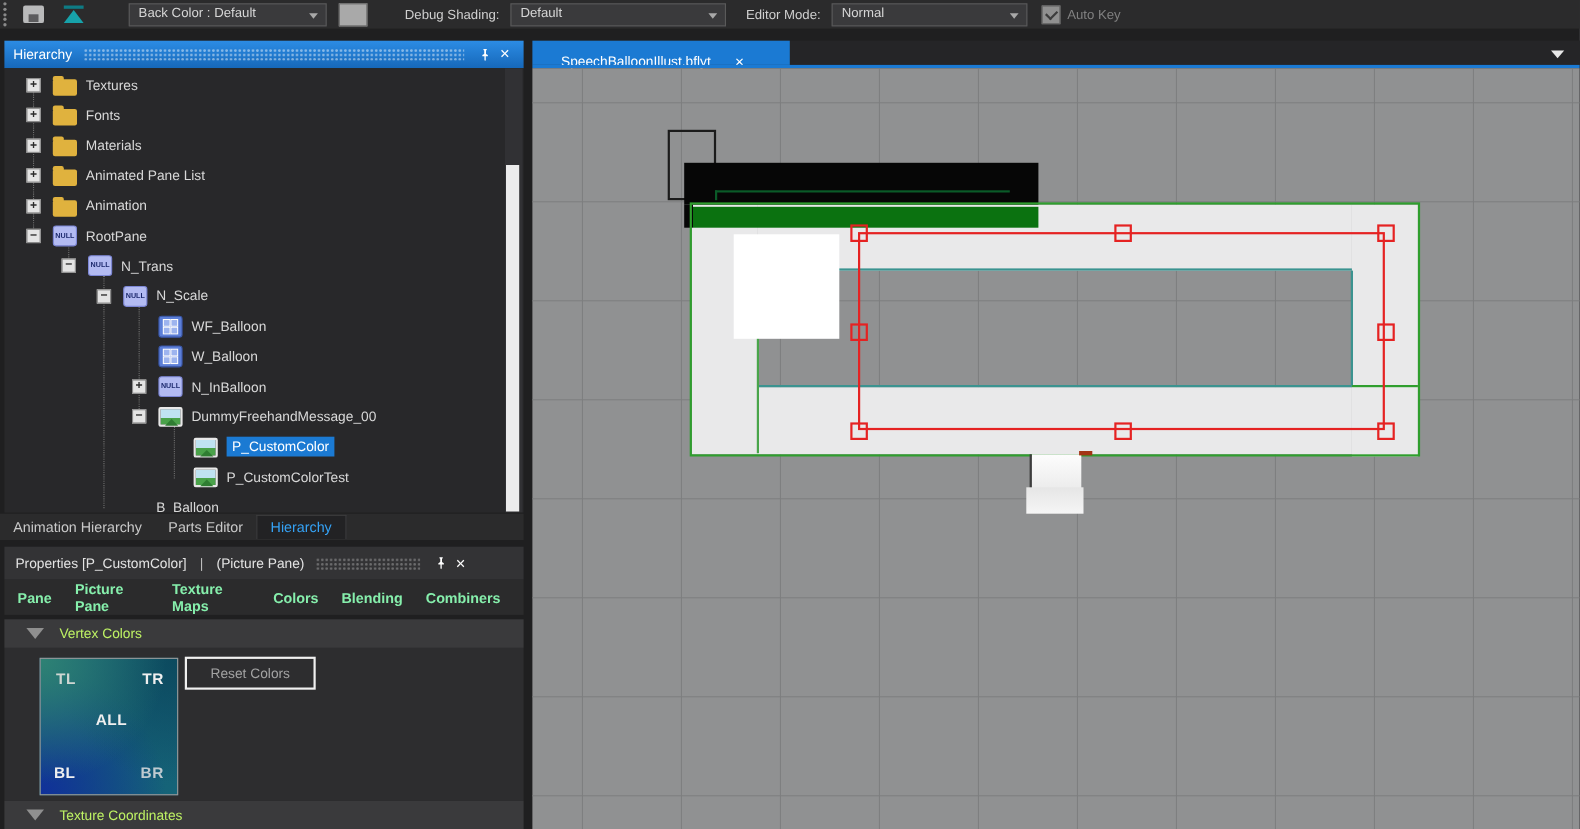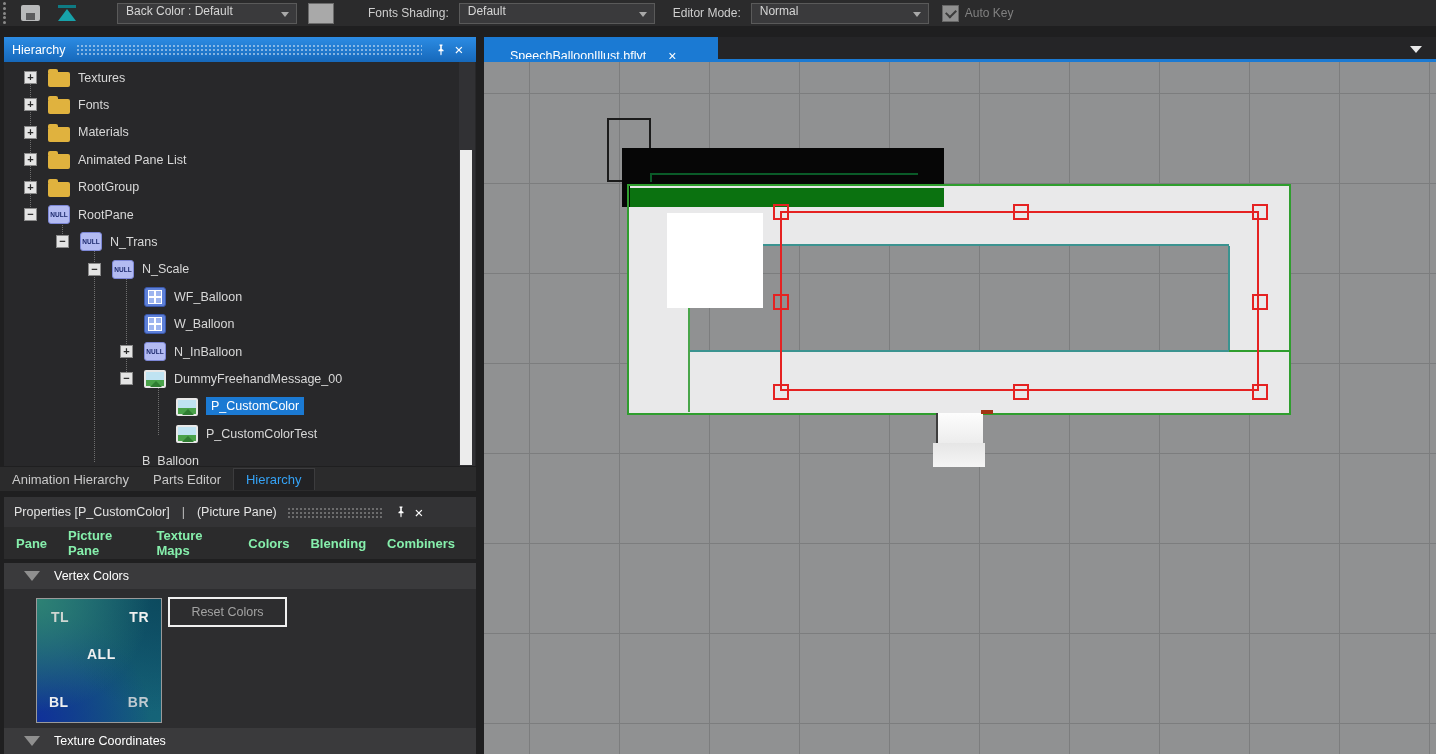--- a/index.html
+++ b/index.html
@@ -68,21 +68,21 @@
   .htab.active { color:#35a2f5; background:#222224; border:1px solid #3c3c3e; border-bottom:none; }
 
   
   #props-header { left:4px; top:497px; width:472px; height:30px; background:#333335; display:flex; align-items:center;
                   color:#e3e3e3; font-size:12.5px; padding:0 10px; }
   #props-header .dots-strip { background-image:radial-gradient(rgba(255,255,255,.28) 1px, transparent 1.3px); max-width:95px; }
   #props-tabs { left:4px; top:527px; width:472px; height:32px; background:#2b2b2c; display:flex; align-items:center;
                 color:#86efac; font-size:13px; font-weight:bold; padding-left:12px; }
   .ptab { margin-right:21px; }
   .section-hdr { left:4px; width:472px; height:26px; background:#3a3a3c; display:flex; align-items:center;
-                 color:#ffffff; font-size:12.5px; }
+                 color:#bef264; font-size:12.5px; }
   .sec-tri { width:0; height:0; border-left:8px solid transparent; border-right:8px solid transparent;
              border-top:10px solid #8f8f8f; margin:0 14px 0 20px; }
   #vc-body { left:4px; top:589px; width:472px; height:139px; background:#2d2d2f; position:absolute; }
   #vertex-box { position:absolute; left:32px; top:9px; width:126px; height:125px; border:1px solid #9a9a9a; color:#efefef; }
   .vx { position:absolute; font-size:14px; font-weight:bold; letter-spacing:.5px; }
   .vx.tl { left:14px; top:10px; color:#cfd6d2; } .vx.tr { right:12px; top:10px; }
   .vx.all { left:50px; top:47px; } .vx.bl { left:12px; bottom:12px; } .vx.br { right:12px; bottom:12px; color:#bfcad0; }
   #reset-btn { position:absolute; left:164px; top:8px; width:119px; height:30px; background:#2d2d2f;
                border:2px solid #f0f0f0; color:#a3a3a3; font-size:12.5px; display:flex; align-items:center; justify-content:center; }
 
@@ -134,21 +134,21 @@
     </div>
   <div class="tb-icon tri-ic">
       <div class="bar"></div>
       <div class="tri"></div>
     </div>
   <div class="combo" style="margin-left:38px;width:180px;">
     <span>Back Color : Default</span>
     <span class="caret"></span>
   </div>
   <div class="swatch" style="margin-left:11px;"></div>
-  <span class="tb-label" style="margin-left:34px;">Fonts Shading:</span>
+  <span class="tb-label" style="margin-left:34px;">Debug Shading:</span>
   <div class="combo" style="margin-left:10px;width:196px;">
     <span>Default</span>
     <span class="caret"></span>
   </div>
   <span class="tb-label" style="margin-left:18px;">Editor Mode:</span>
   <div class="combo" style="margin-left:10px;width:178px;">
     <span>Normal</span>
     <span class="caret"></span>
   </div>
   <div class="checkbox" style="margin-left:13px;"></div>
@@ -194,21 +194,21 @@
       <span class="tree-label">Materials</span>
     </div>
     <div class="tree-row" style="top: 84.2px; padding-left: 20px;">
       <div class="expander">+</div>
       <div class="tree-ic ic-folder"></div>
       <span class="tree-label">Animated Pane List</span>
     </div>
     <div class="tree-row" style="top: 111.6px; padding-left: 20px;">
       <div class="expander">+</div>
       <div class="tree-ic ic-folder"></div>
-      <span class="tree-label">RootGroup</span>
+      <span class="tree-label">Animation</span>
     </div>
     <div class="tree-row" style="top: 139px; padding-left: 20px;">
       <div class="expander">−</div>
       <div class="tree-ic ic-null">NULL</div>
       <span class="tree-label">RootPane</span>
     </div>
     <div class="tree-row" style="top: 166.4px; padding-left: 52px;">
       <div class="expander">−</div>
       <div class="tree-ic ic-null">NULL</div>
       <span class="tree-label">N_Trans</span>

